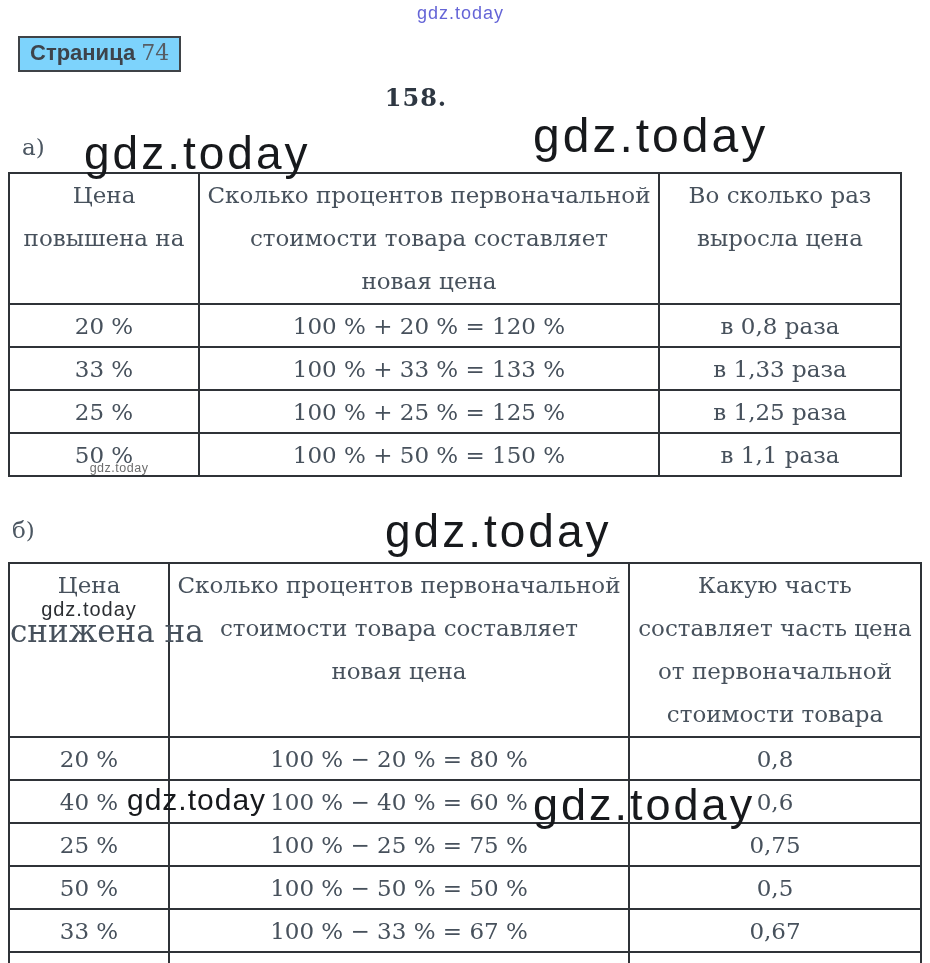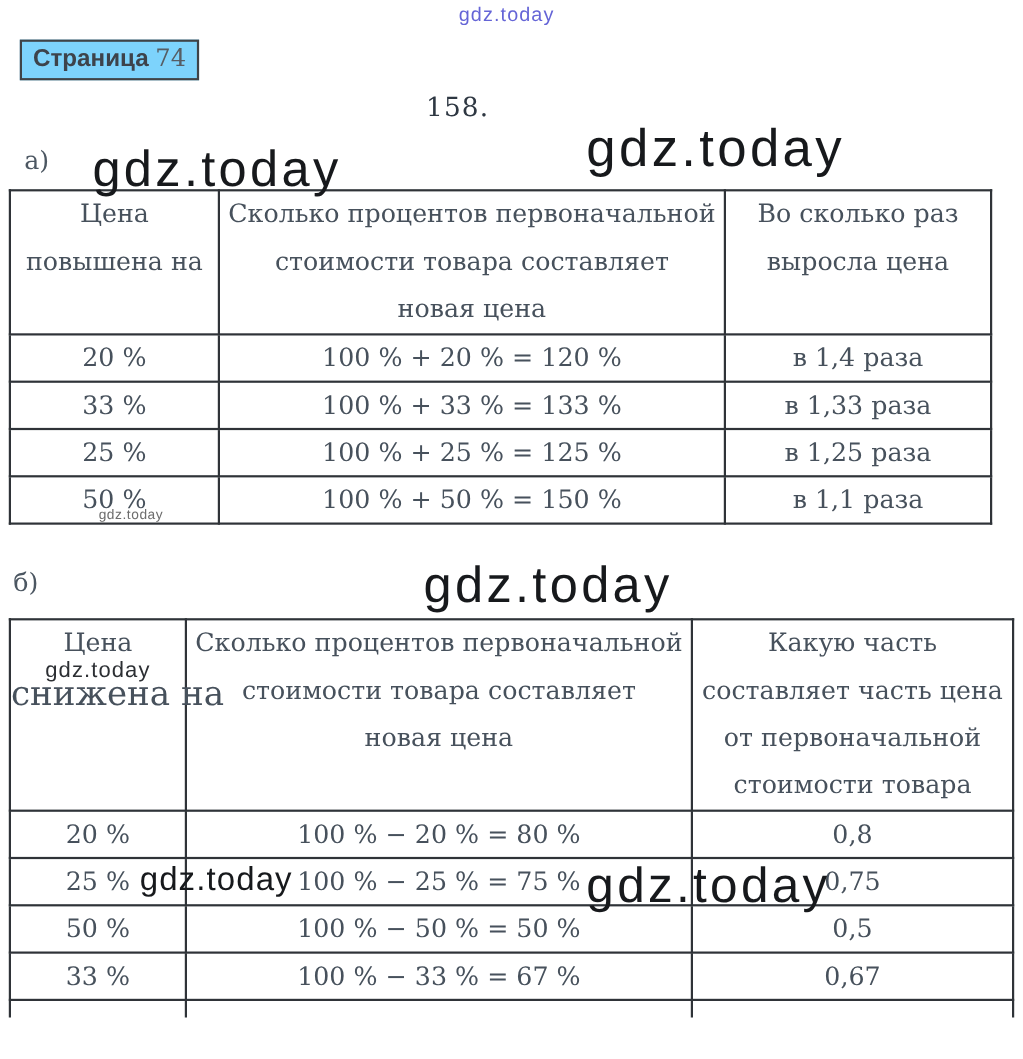--- a/index.html
+++ b/index.html
@@ -21,21 +21,21 @@
            letter-spacing:.5px;line-height:13px;}
   .wm-hdr{font-family:"Liberation Sans",sans-serif;font-size:20px;color:#2c2f33;
           line-height:16px;height:18px;margin-top:-6px;letter-spacing:1px;}
 
   
   #page-badge{left:18px;top:36px;border:2px solid #3f4347;padding:0 10px 2px 10px;
               font-size:22px;line-height:30px;background:#7dd3fc;}
   #page-badge .lbl{font-family:"Liberation Sans",sans-serif;font-weight:bold;color:#3d434b;}
   #page-badge .num{font-family:"DejaVu Serif",serif;color:#565d64;margin-left:6px;}
 
-  #problem-number{left:0;top:83px;width:832px;text-align:center;font-weight:normal;
+  #problem-number{left:0;top:83px;width:832px;text-align:center;font-weight:bold;
                   font-size:24px;color:#2e3742;letter-spacing:1px;}
 
   .section-label{font-size:23px;color:#4c5762;}
   #label-a{left:22px;top:134px;}
   #label-b{left:12px;top:517px;}
 
   
   table{border-collapse:collapse;table-layout:fixed;position:absolute;background:transparent;}
   td{border:2px solid #2f3338;text-align:center;font-size:23px;color:#47515c;
      padding:0;vertical-align:middle;}
@@ -84,21 +84,21 @@
       <div class="hline">новая цена</div>
     </td>
     <td class="hcell">
       <div class="hline">Во сколько раз</div>
       <div class="hline">выросла цена</div>
     </td>
   </tr>
   <tr class="drow">
     <td>20 %</td>
     <td>100 % + 20 % = 120 %</td>
-    <td>в 1,4 раза</td>
+    <td>в 0,8 раза</td>
   </tr>
   <tr class="drow">
     <td>33 %</td>
     <td>100 % + 33 % = 133 %</td>
     <td>в 1,33 раза</td>
   </tr>
   <tr class="drow">
     <td>25 %</td>
     <td>100 % + 25 % = 125 %</td>
     <td>в 1,25 раза</td>
@@ -141,20 +141,25 @@
       <div class="hline">от первоначальной</div>
       <div class="hline">стоимости товара</div>
     </td>
   </tr>
   <tr class="drow">
     <td>20 %</td>
     <td>100 % − 20 % = 80 %</td>
     <td>0,8</td>
   </tr>
   <tr class="drow">
+    <td>40 %</td>
+    <td>100 % − 40 % = 60 %</td>
+    <td>0,6</td>
+  </tr>
+  <tr class="drow">
     <td>25 %</td>
     <td>100 % − 25 % = 75 %</td>
     <td>0,75</td>
   </tr>
   <tr class="drow">
     <td>50 %</td>
     <td>100 % − 50 % = 50 %</td>
     <td>0,5</td>
   </tr>
   <tr class="drow">

